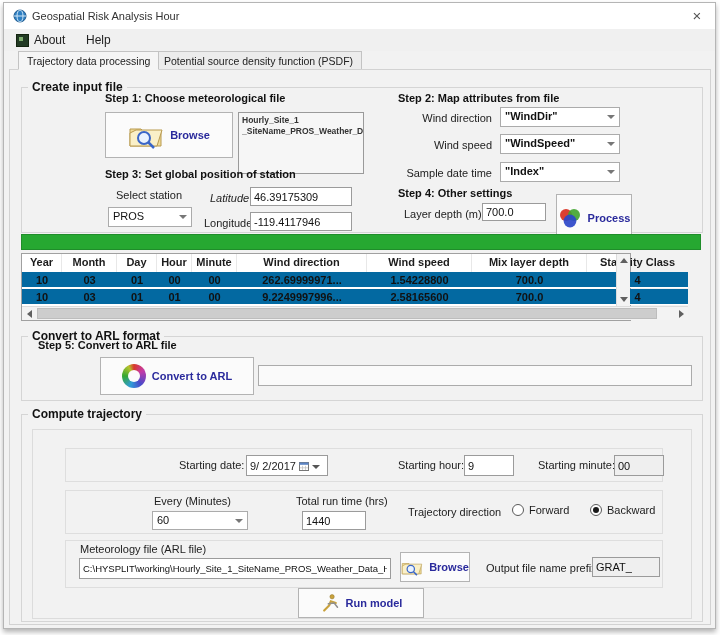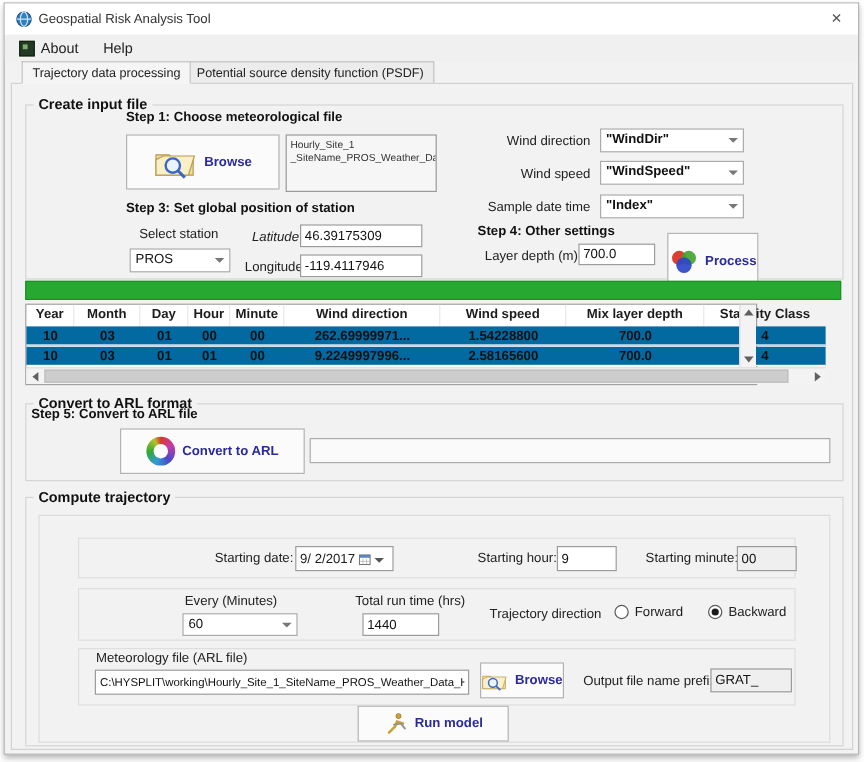--- a/index.html
+++ b/index.html
@@ -120,21 +120,21 @@
 <body>
 
 <div class="window">
 
   <div class="titlebar">
     <svg class="app-icon" viewBox="0 0 14 14">
       <circle cx="7" cy="7" r="6" fill="#2e7fc2" stroke="#1c578c"></circle>
       <ellipse cx="7" cy="7" rx="3" ry="6" fill="none" stroke="#cfe6f7" stroke-width="1"></ellipse>
       <line x1="1" y1="7" x2="13" y2="7" stroke="#cfe6f7" stroke-width="1"></line>
     </svg>
-    <span class="title">Geospatial Risk Analysis Tool</span>
+    <span class="title">Geospatial Risk Analysis Hour</span>
     <div class="close-btn">×</div>
   </div>
 
   <div class="menubar">
     <div class="menu-ico"></div>
     <div class="menu-item" style="left:30px;">About</div>
     <div class="menu-item" style="left:82px;">Help</div>
   </div>
 
   <div class="tabstrip">
@@ -152,36 +152,37 @@
     <div class="btn" style="left:83px; top:24px; width:128px; height:46px;">
       <svg width="36" height="27" viewBox="0 0 36 27">
         <path d="M2 7 h11 l3 3 h17 v14 h-31 z" fill="#f0dc9a" stroke="#b99a4e"></path>
         <path d="M2 11 l6 -3 h26 l-5 16 h-27 z" fill="#faf0c8" stroke="#b99a4e"></path>
         <circle cx="16" cy="16" r="6" fill="#eaf3ff" stroke="#3a66c8" stroke-width="2"></circle>
         <line x1="20.5" y1="20.5" x2="26" y2="26" stroke="#3a66c8" stroke-width="2.5"></line>
       </svg>
       <span class="btn-label">Browse</span>
     </div>
 
-    <div class="file-panel" style="left:216px; top:24px; width:126px; height:48px;">
+    <div class="file-panel" style="left:216px; top:24px; width:126px; height:62px;font-weight:bold;">
       <div>Hourly_Site_1</div>
       <div>_SiteName_PROS_Weather_Data.csv</div>
     </div>
 
     <div class="step-title" style="left:83px; top:80px;">Step 3: Set global position of station</div>
     <div class="lbl" style="left:94px; top:101px;">Select station</div>
     <div class="combo" style="left:86px; top:119px; width:84px; height:20px;">
       <span>PROS</span>
       <span class="arr"></span>
     </div>
     <div class="lbl" style="left:188px; top:104px;font-style:italic;">Latitude</div>
     <input class="tbox" style="left: 228px; top: 99px; width: 102px; height: 19px;" value="46.39175309">
     <div class="lbl" style="left:182px; top:129px;">Longitude</div>
     <input class="tbox" style="left: 228px; top: 124px; width: 102px; height: 19px;" value="-119.4117946">
 
+    <div class="step-title" style="left:376px; top:4px;">Step 2: Map attributes from file</div>
     <div class="lbl r" style="left:376px; top:24px; width:94px;">Wind direction</div>
     <div class="combo boldval" style="left:478px; top:19px; width:120px; height:20px;">
       <span>"WindDir"</span>
       <span class="arr"></span>
     </div>
     <div class="lbl r" style="left:376px; top:51px; width:94px;">Wind speed</div>
     <div class="combo boldval" style="left:478px; top:46px; width:120px; height:20px;">
       <span>"WindSpeed"</span>
       <span class="arr"></span>
     </div>
@@ -254,21 +255,21 @@
         </div>
       <div class="sb-btn" style="right:0; top:0;">
           <div class="tri-rt"></div>
         </div>
       <div class="hthumb" style="left:15px; width:620px;"></div>
     </div>
   </div>
 
   <div class="group" style="left:17px; top:333px; width:682px; height:65px;">
     <span class="group-title">Convert to ARL format</span>
-    <div class="step-title" style="left:4px; top:2px;">Step 5: Convert to ARL file</div>
+    <div class="step-title" style="left:16px; top:2px;">Step 5: Convert to ARL file</div>
     <div class="btn" style="left:78px; top:20px; width:154px; height:38px;">
       <div class="ring-icon"></div>
       <span class="btn-label">Convert to ARL</span>
     </div>
     <div class="progress-empty" style="left:236px; top:28px; width:434px; height:21px;"></div>
   </div>
 
   <div class="group" style="left:17px; top:411px; width:682px; height:208px;">
     <span class="group-title">Compute trajectory</span>
 

